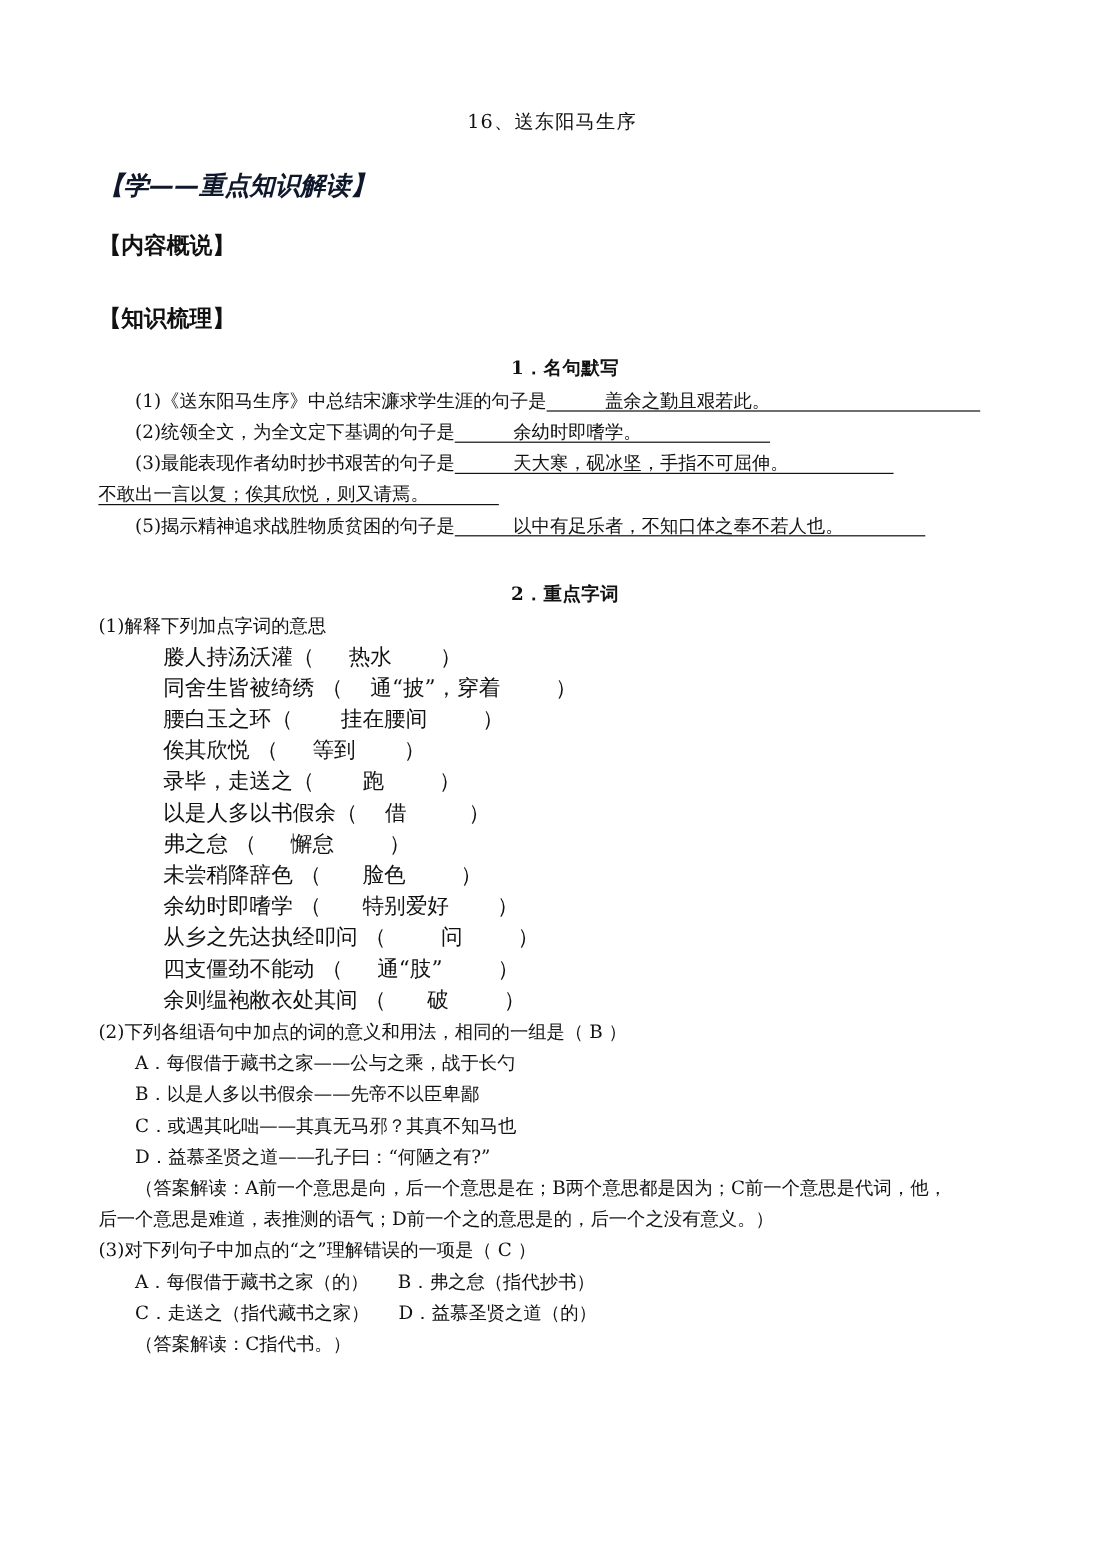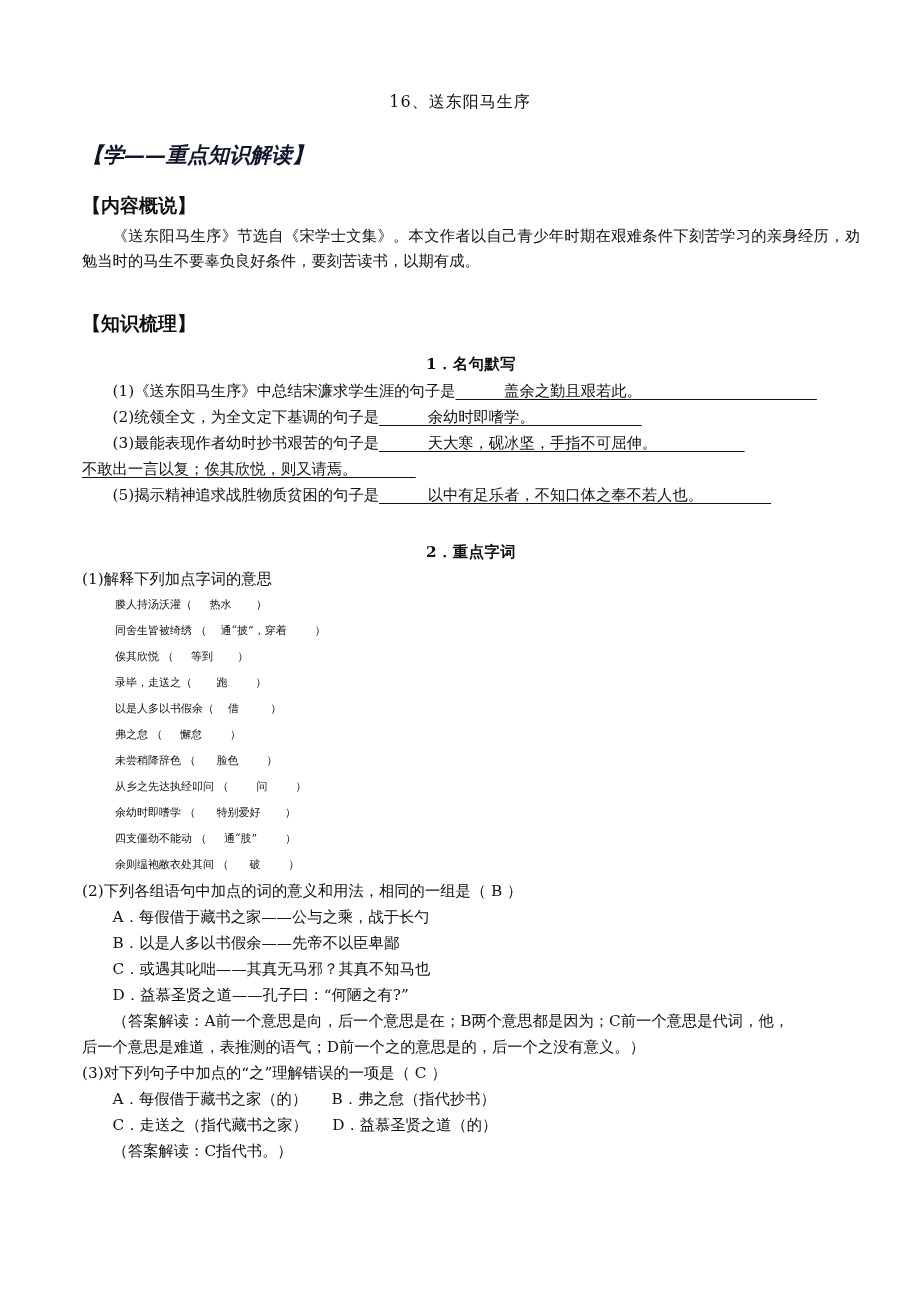--- a/index.html
+++ b/index.html
@@ -103,21 +103,21 @@
     text-indent: 0;
   }
 
   
   .vocab-list {
     margin: 0;
     padding: 0 0 0 22px;
     list-style: none;
   }
   .vocab-row {
-    font-size: 11px;
+    font-size: 18px;
     line-height: 26px;
     white-space: pre;
     padding-left: 3em;
   }
 
   
   .opt-line {
     margin: 0;
     padding-left: 22px;
     font-size: 15.3px;
@@ -141,21 +141,20 @@
 <body>
 
 <div class="page">
 
   <h1 class="doc-title">16、送东阳马生序</h1>
 
   <div class="red-heading">【学——重点知识解读】</div>
 
   <div class="sec-heading">【内容概说】</div>
 
-  <p class="para">《送东阳马生序》节选自《宋学士文集》。本文作者以自己青少年时期在艰难条件下刻苦学习的亲身经历，劝勉当时的马生不要辜负良好条件，要刻苦读书，以期有成。</p>
 
   <div class="sec-heading tight">【知识梳理】</div>
 
   <div class="num-heading">1．名句默写</div>
 
   <p class="fill-line"><span>(1)《送东阳马生序》中总结宋濂求学生涯的句子是</span><span class="blank">          盖余之勤且艰若此。                                    </span></p>
 
   <p class="fill-line"><span>(2)统领全文，为全文定下基调的句子是</span><span class="blank">          余幼时即嗜学。                      </span></p>
 
   <p class="fill-line"><span>(3)最能表现作者幼时抄书艰苦的句子是</span><span class="blank">          天大寒，砚冰坚，手指不可屈伸。                  </span></p>
@@ -164,27 +163,28 @@
 
   <p class="fill-line"><span>(5)揭示精神追求战胜物质贫困的句子是</span><span class="blank">          以中有足乐者，不知口体之奉不若人也。              </span></p>
 
   <div class="num-heading gap">2．重点字词</div>
 
   <p class="sub-item">(1)解释下列加点字词的意思</p>
 
   <div class="vocab-list">
     <div class="vocab-row">媵人持汤沃灌（     热水       ）</div>
     <div class="vocab-row">同舍生皆被绮绣 （    通“披”，穿着        ）</div>
+    <div class="vocab-row">腰白玉之环（       挂在腰间        ）</div>
     <div class="vocab-row">俟其欣悦 （     等到       ）</div>
     <div class="vocab-row">录毕，走送之（       跑        ）</div>
     <div class="vocab-row">以是人多以书假余（    借         ）</div>
     <div class="vocab-row">弗之怠 （     懈怠        ）</div>
     <div class="vocab-row">未尝稍降辞色 （      脸色        ）</div>
+    <div class="vocab-row">余幼时即嗜学 （      特别爱好       ）</div>
     <div class="vocab-row">从乡之先达执经叩问 （        问        ）</div>
-    <div class="vocab-row">余幼时即嗜学 （      特别爱好       ）</div>
     <div class="vocab-row">四支僵劲不能动 （     通“肢”        ）</div>
     <div class="vocab-row">余则缊袍敝衣处其间 （      破        ）</div>
   </div>
 
   <p class="sub-item">(2)下列各组语句中加点的词的意义和用法，相同的一组是（   B  ）</p>
 
   <p class="opt-line">A．每假借于藏书之家——公与之乘，战于长勺</p>
   <p class="opt-line">B．以是人多以书假余——先帝不以臣卑鄙</p>
   <p class="opt-line">C．或遇其叱咄——其真无马邪？其真不知马也</p>
   <p class="opt-line">D．益慕圣贤之道——孔子曰：“何陋之有?”</p>

